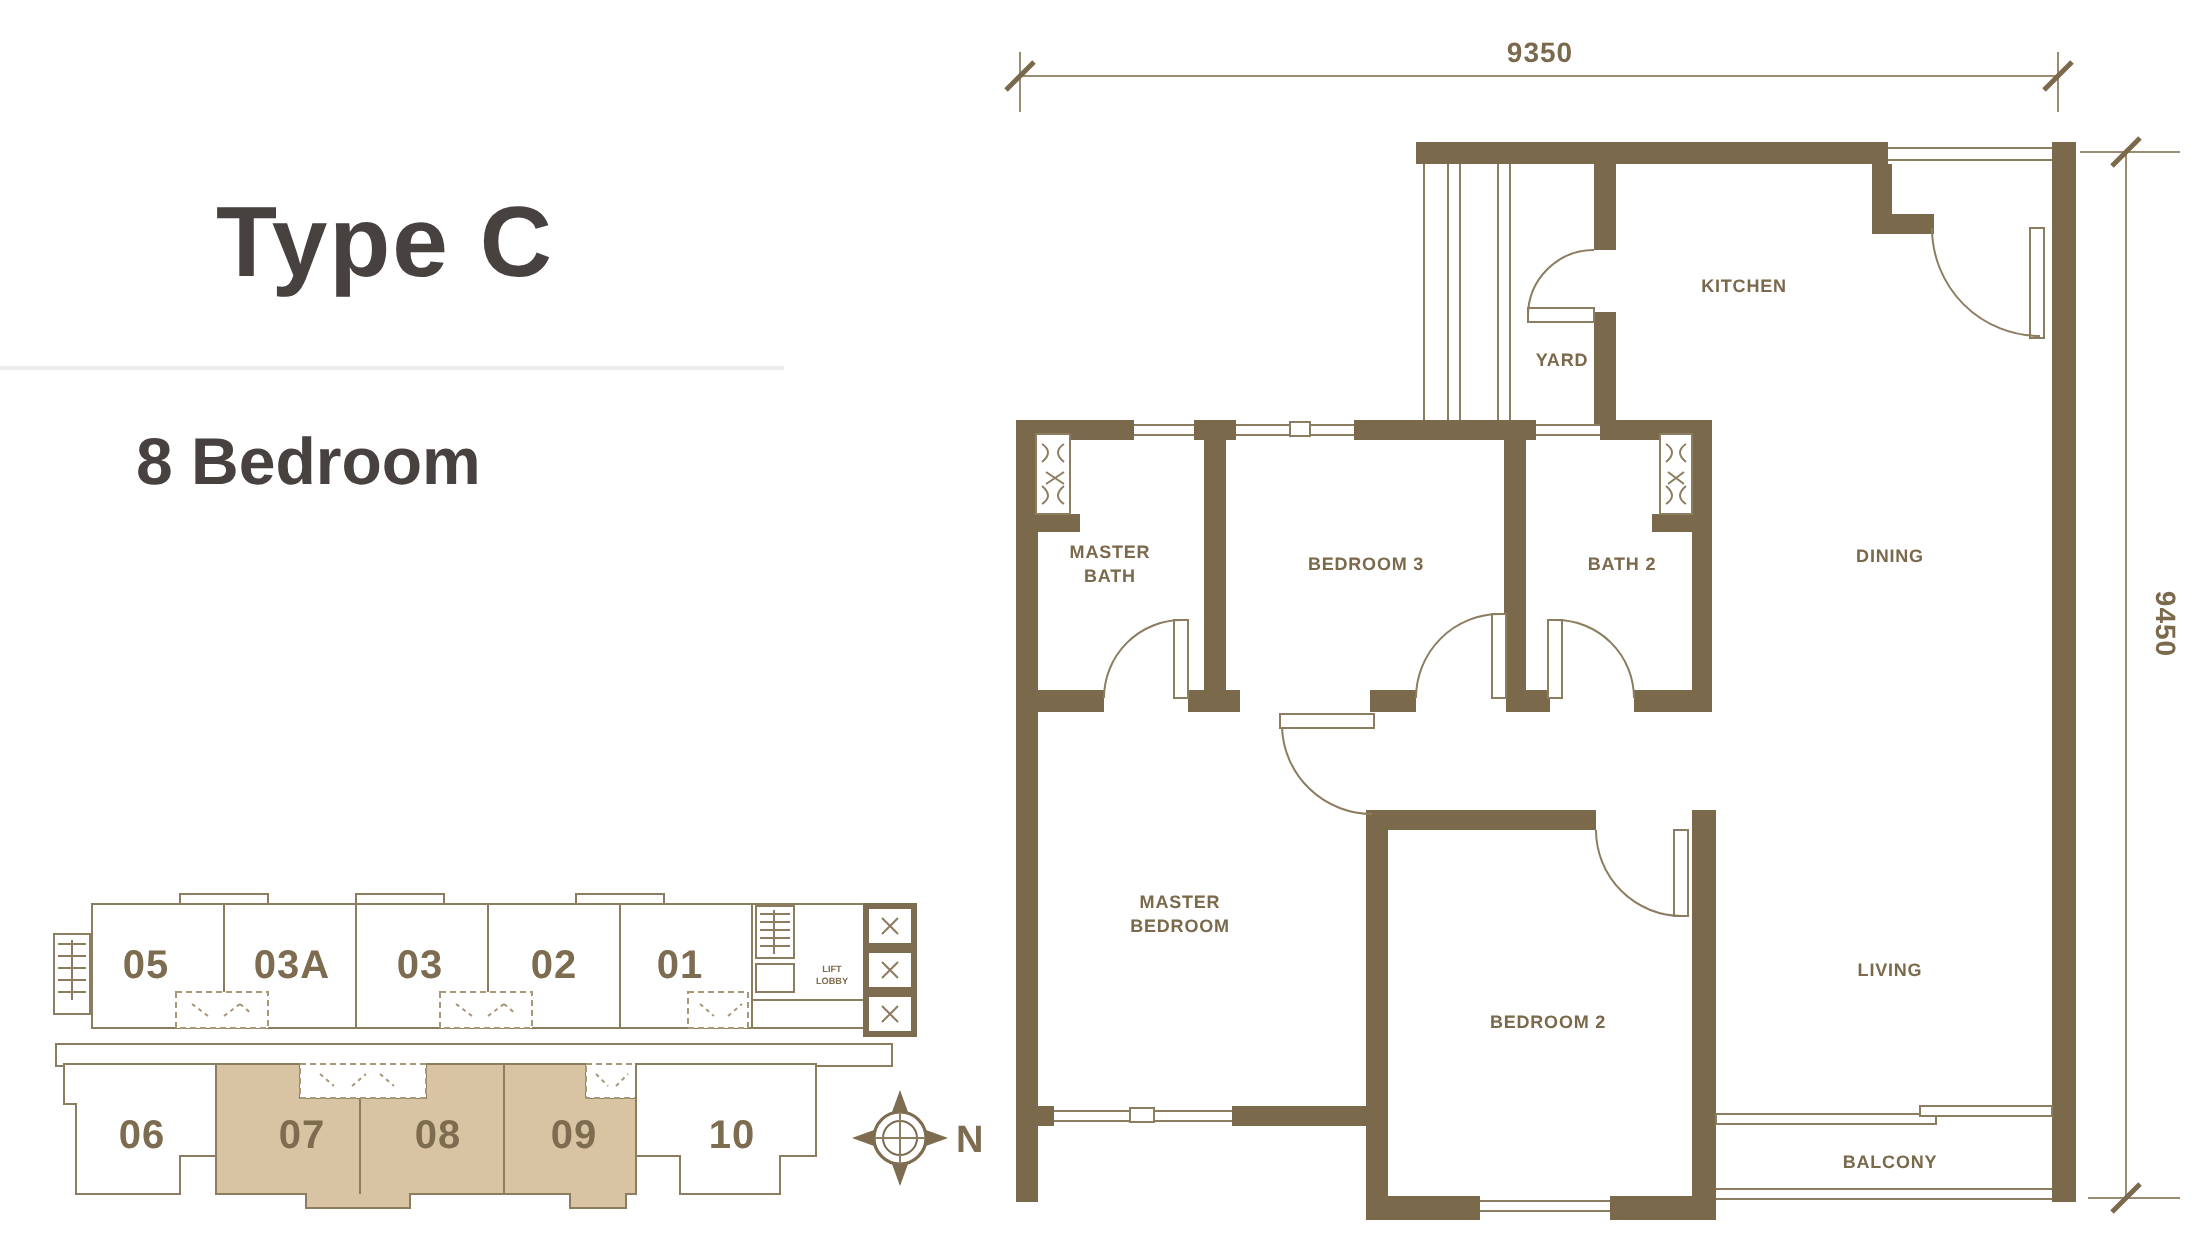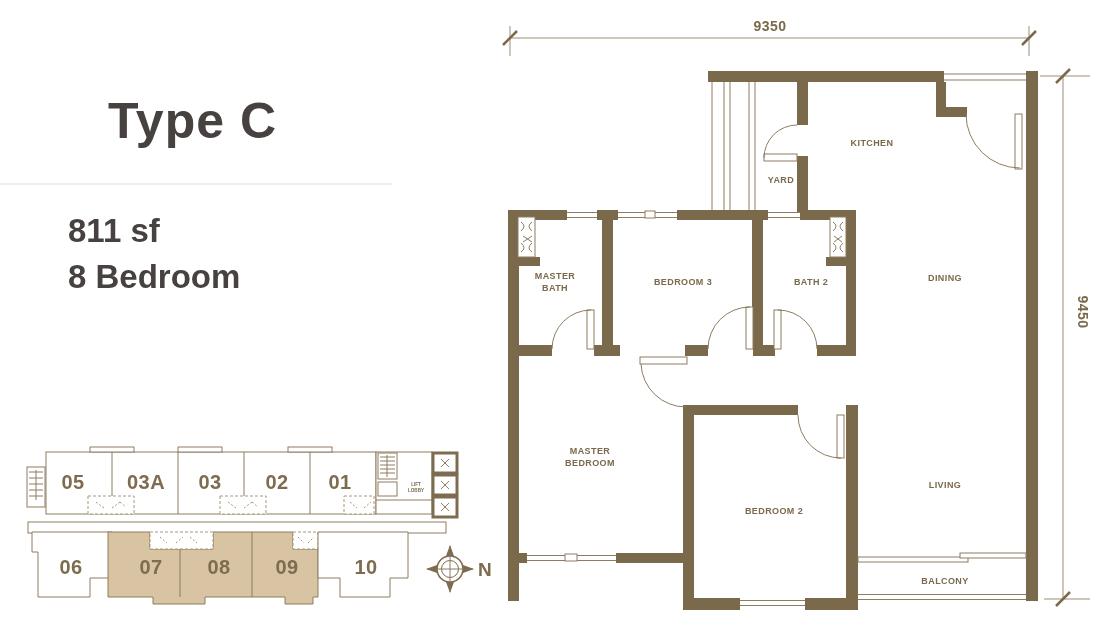--- a/index.html
+++ b/index.html
@@ -26,21 +26,20 @@
 </head>
 <body>
 
 <div id="canvas">
 
   <div class="title-block">
     <div class="plan-title">Type C</div>
   </div>
   <div class="divider"></div>
   <div class="specs">
-    <div>811 sf</div>
     <div>8 Bedroom</div>
   </div>
 
   <svg width="1105" height="622" viewBox="0 0 1105 622" style="position:absolute;left:0;top:0;">
 
     <g>
 
       <g>
         <line class="dimline" x1="510" y1="38" x2="1030" y2="38"></line>
         <line class="dimline" x1="510" y1="26" x2="510" y2="56"></line>

